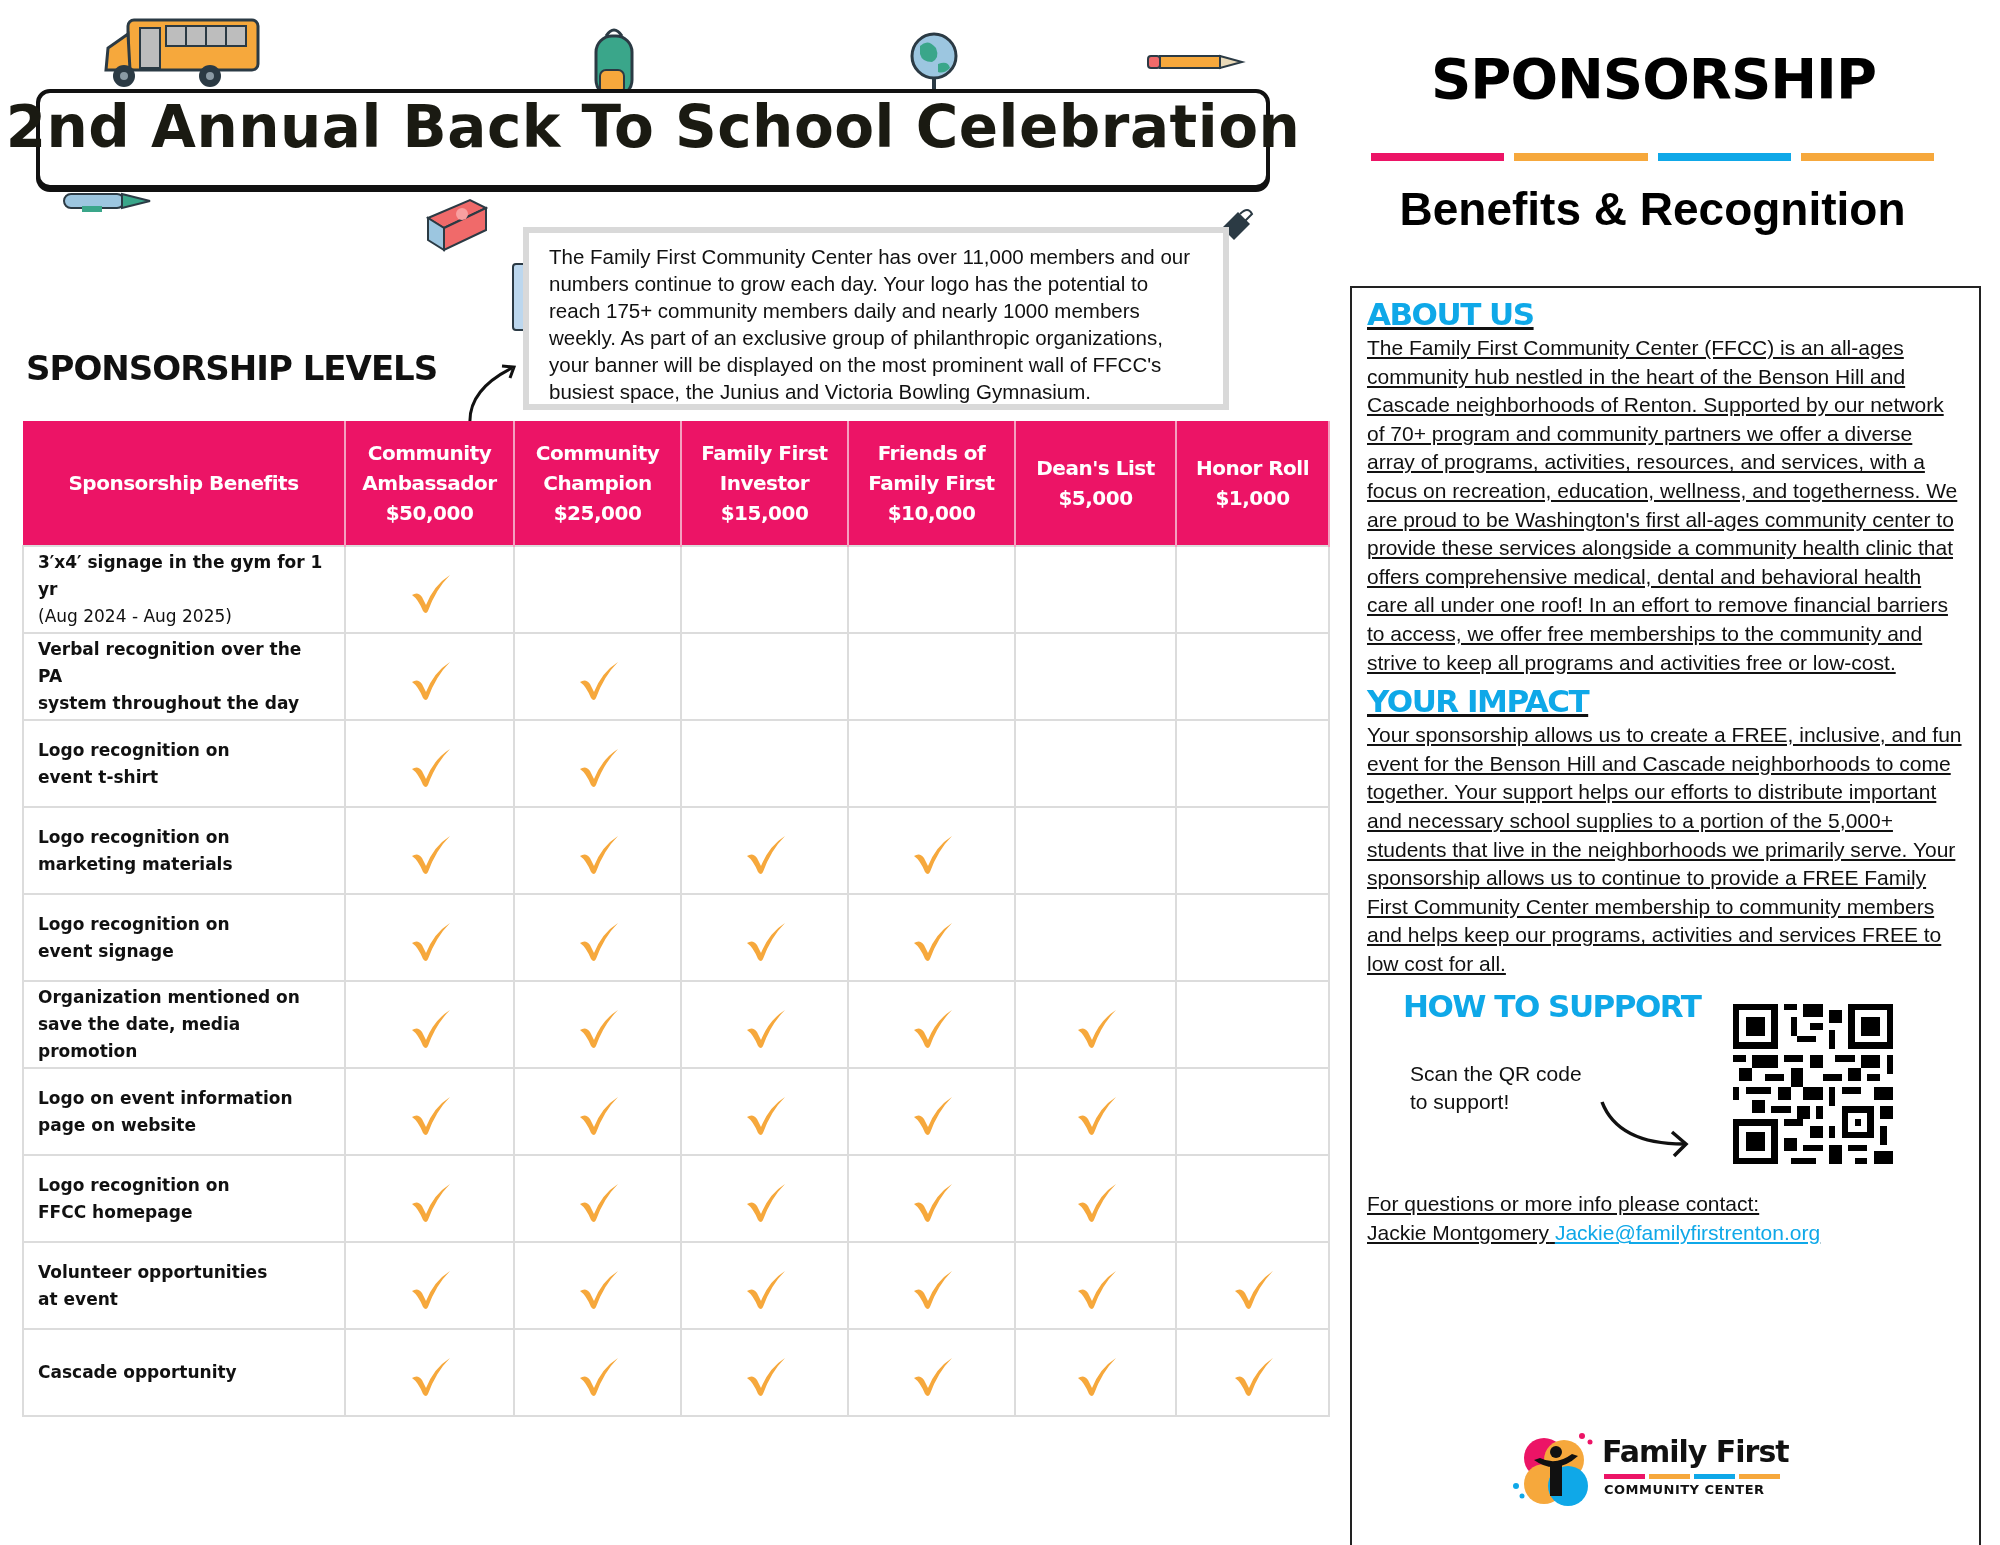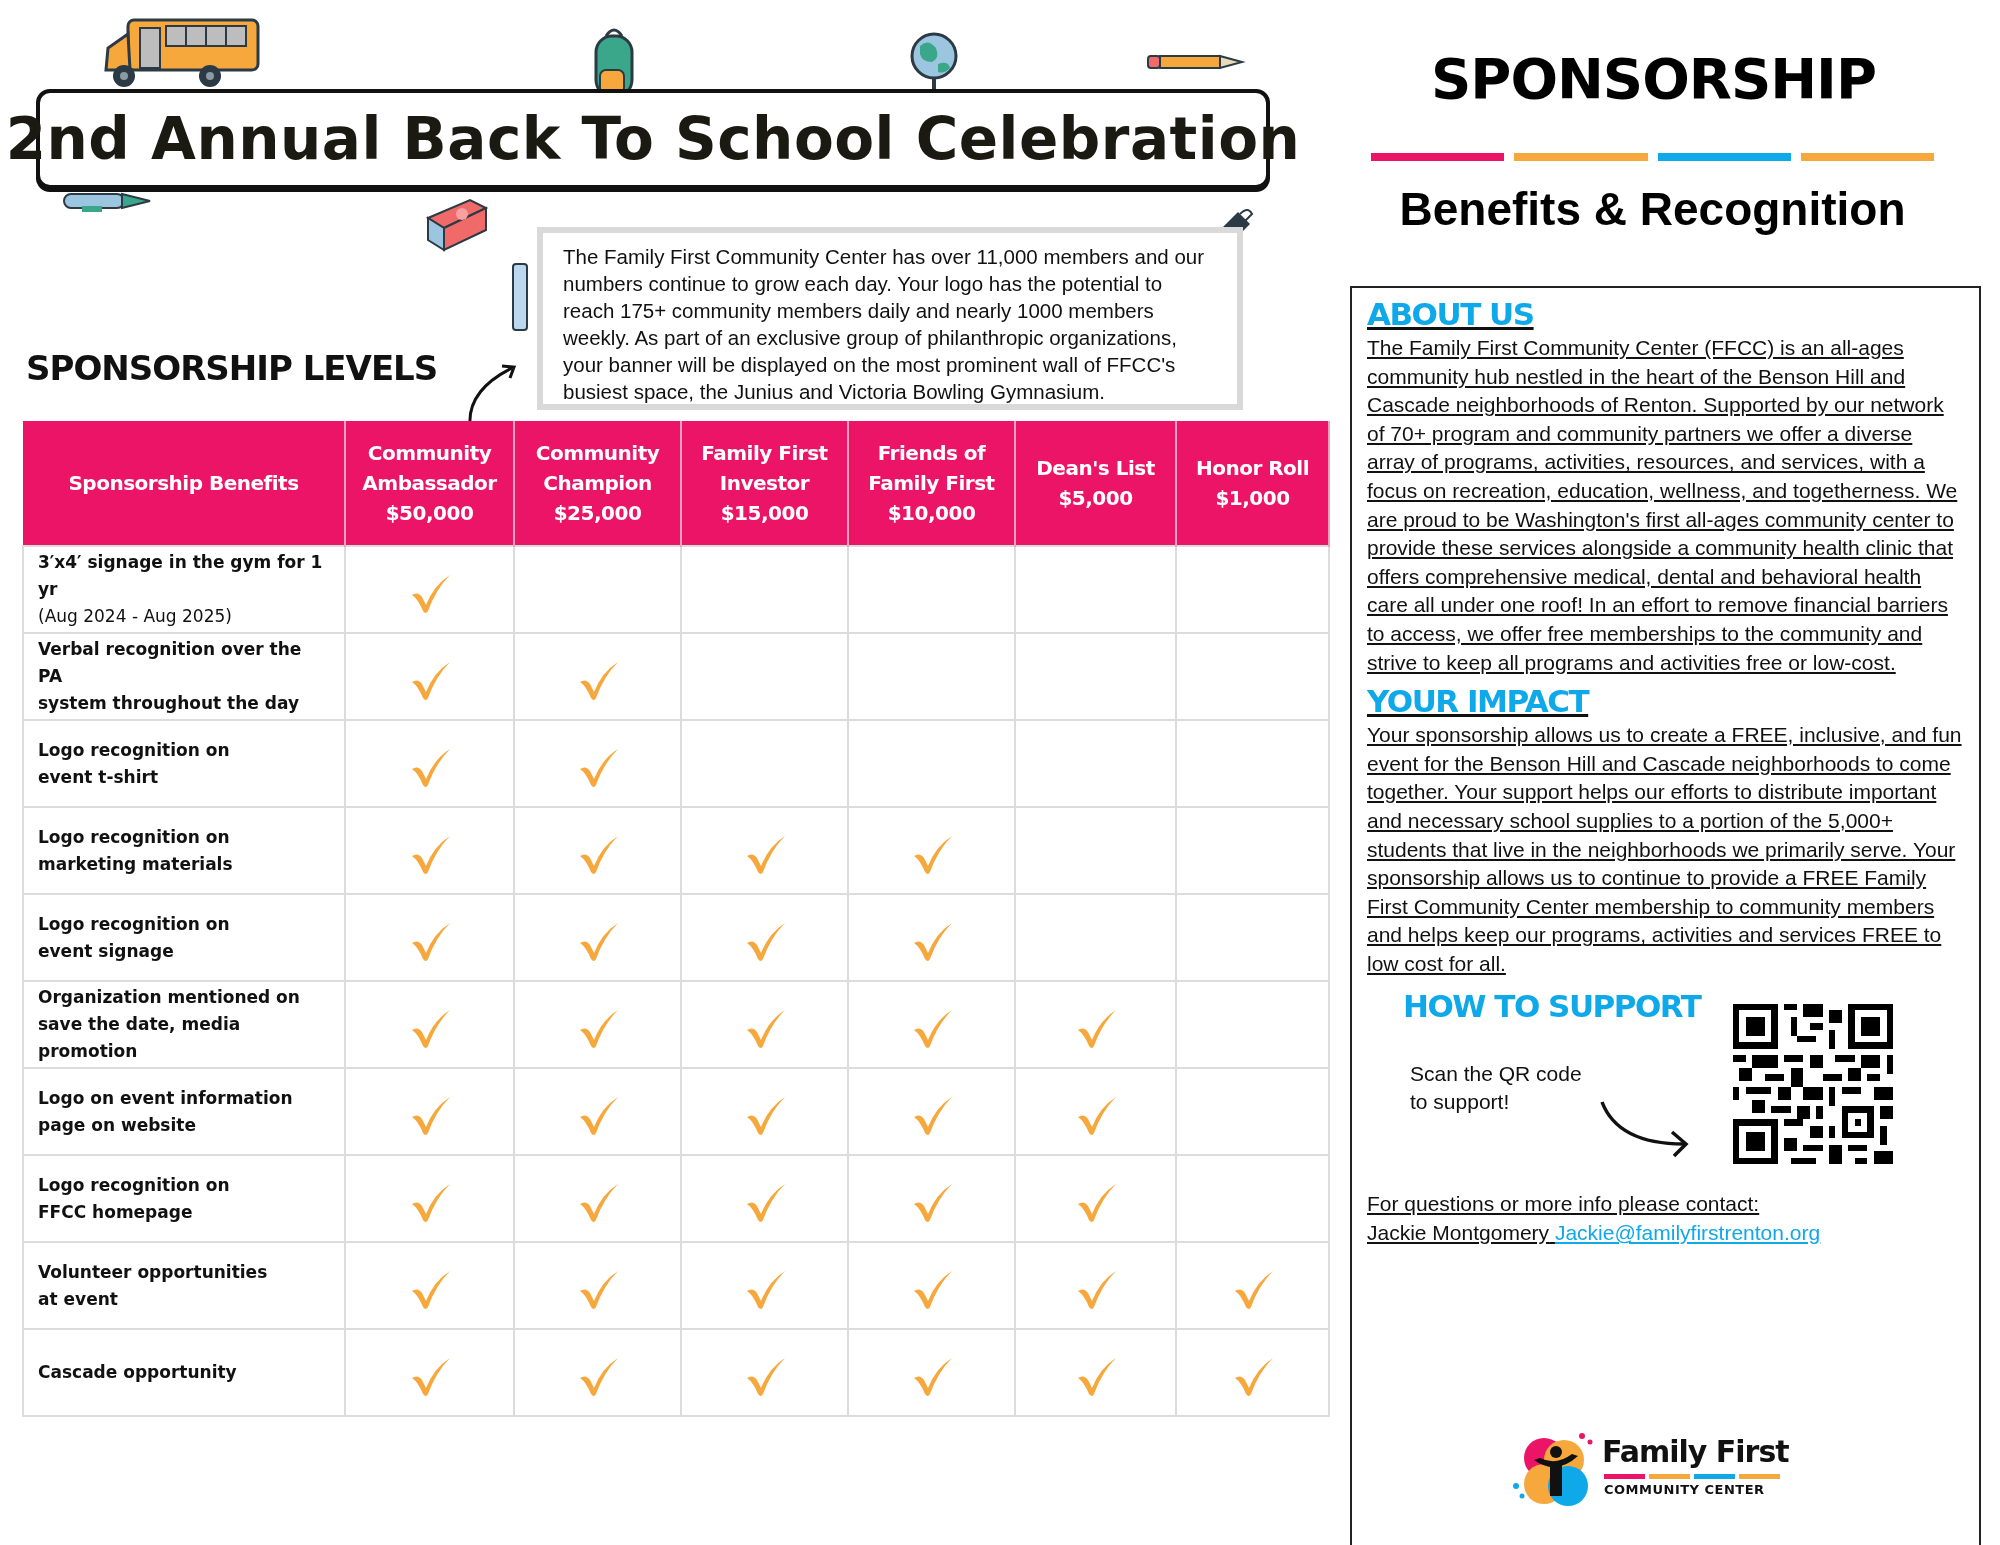--- a/index.html
+++ b/index.html
@@ -6,21 +6,21 @@
   html, body { width: 2000px; height: 1545px; background: #ffffff; overflow: hidden; }
   body { position: relative; font-family: "Liberation Sans", sans-serif; color: #111; }
 
   .abs { position: absolute; }
 
   
   .title-box {
     left: 36px; top: 89px; width: 1234px; height: 100px;
     border: 4px solid #111; border-radius: 14px; background: #fff;
     box-shadow: 0 3px 0 #111;
-    display: flex; align-items: center; justify-content: center;
+    display: flex; justify-content: center;
   }
   .title-text {
     font-family: "DejaVu Sans", sans-serif; font-weight: bold;
     font-size: 58px; letter-spacing: 0.5px; color: #1a1a12;
     white-space: nowrap;
   }
 
   
   .headline {
     left: 1371px; top: 46px; width: 565px; text-align: center;
@@ -30,21 +30,21 @@
   .color-bars { left: 1371px; top: 153px; width: 563px; height: 8px; display: flex; gap: 10px; }
   .color-bars span { flex: 1; height: 8px; display: block; }
   .subheadline {
     left: 1371px; top: 182px; width: 563px; text-align: center;
     font-family: "Liberation Sans", sans-serif; font-weight: bold;
     font-size: 46px; color: #000;
   }
 
   
   .intro-box {
-    left: 537px; top: 227px; width: 706px; height: 183px;
+    left: 523px; top: 227px; width: 706px; height: 183px;
     border: 6px solid #d9d9d9; background: #fff;
     padding: 10px 18px 10px 20px;
     font-family: "Liberation Sans", sans-serif; font-size: 20.5px; line-height: 27px; color: #111;
   }
 
   .levels-title {
     left: 26px; top: 348px;
     font-family: "DejaVu Sans", sans-serif; font-weight: bold;
     font-size: 34px; letter-spacing: -1px; color: #111;
   }

